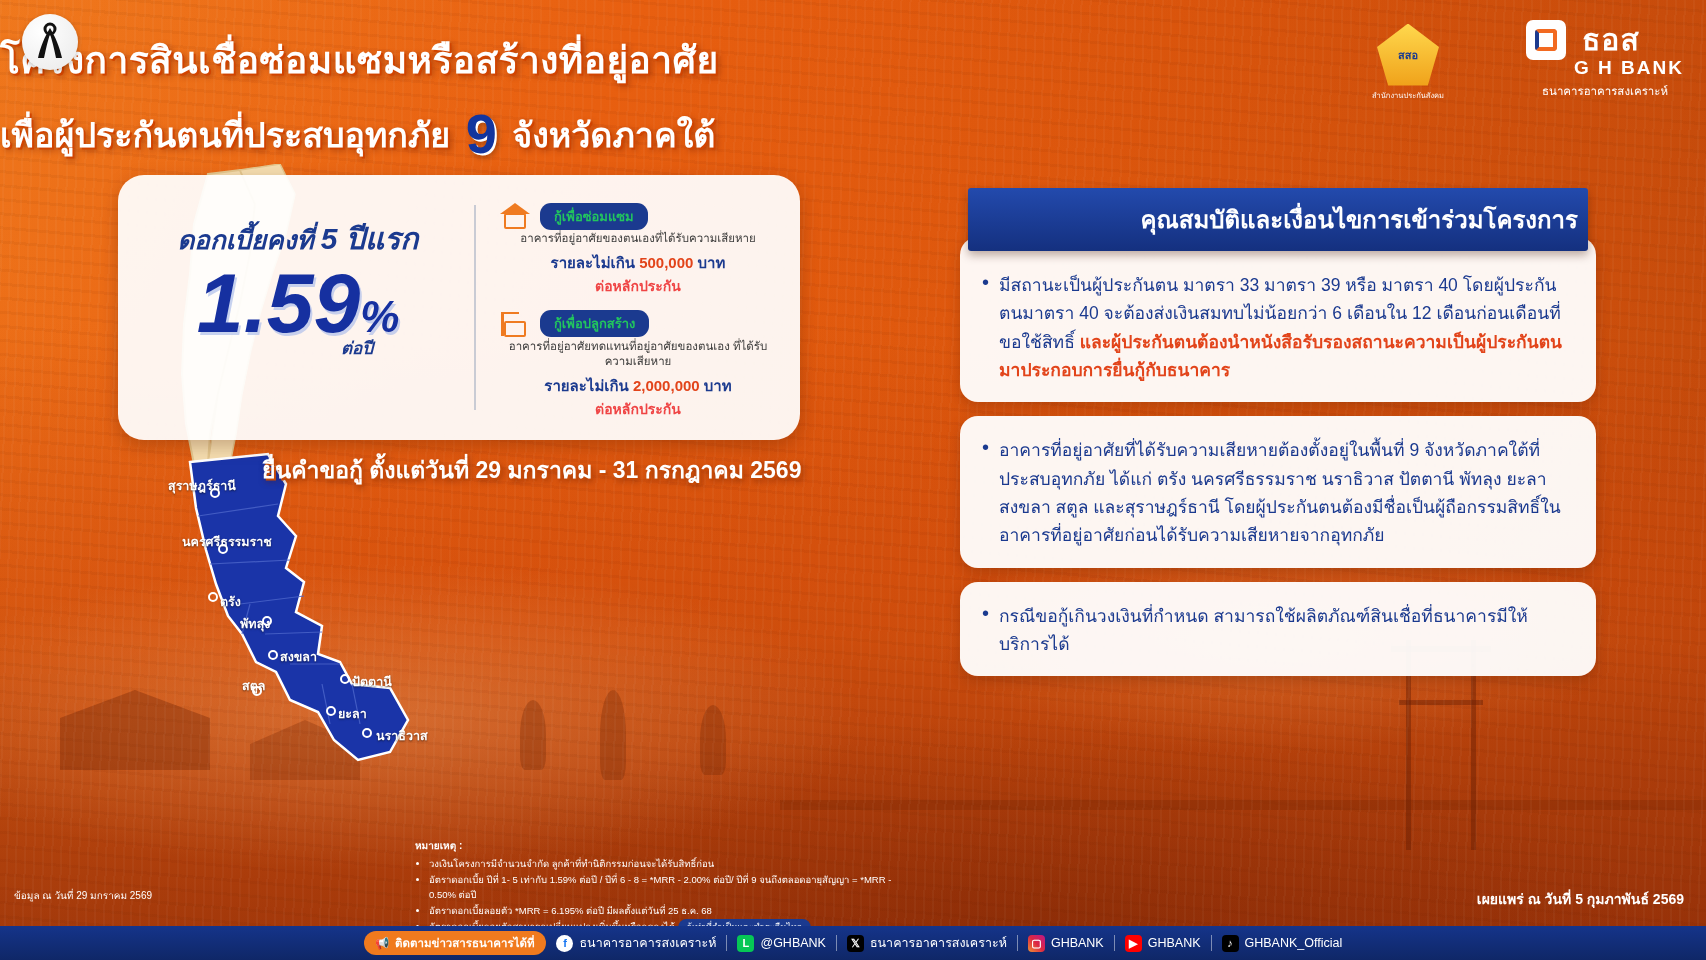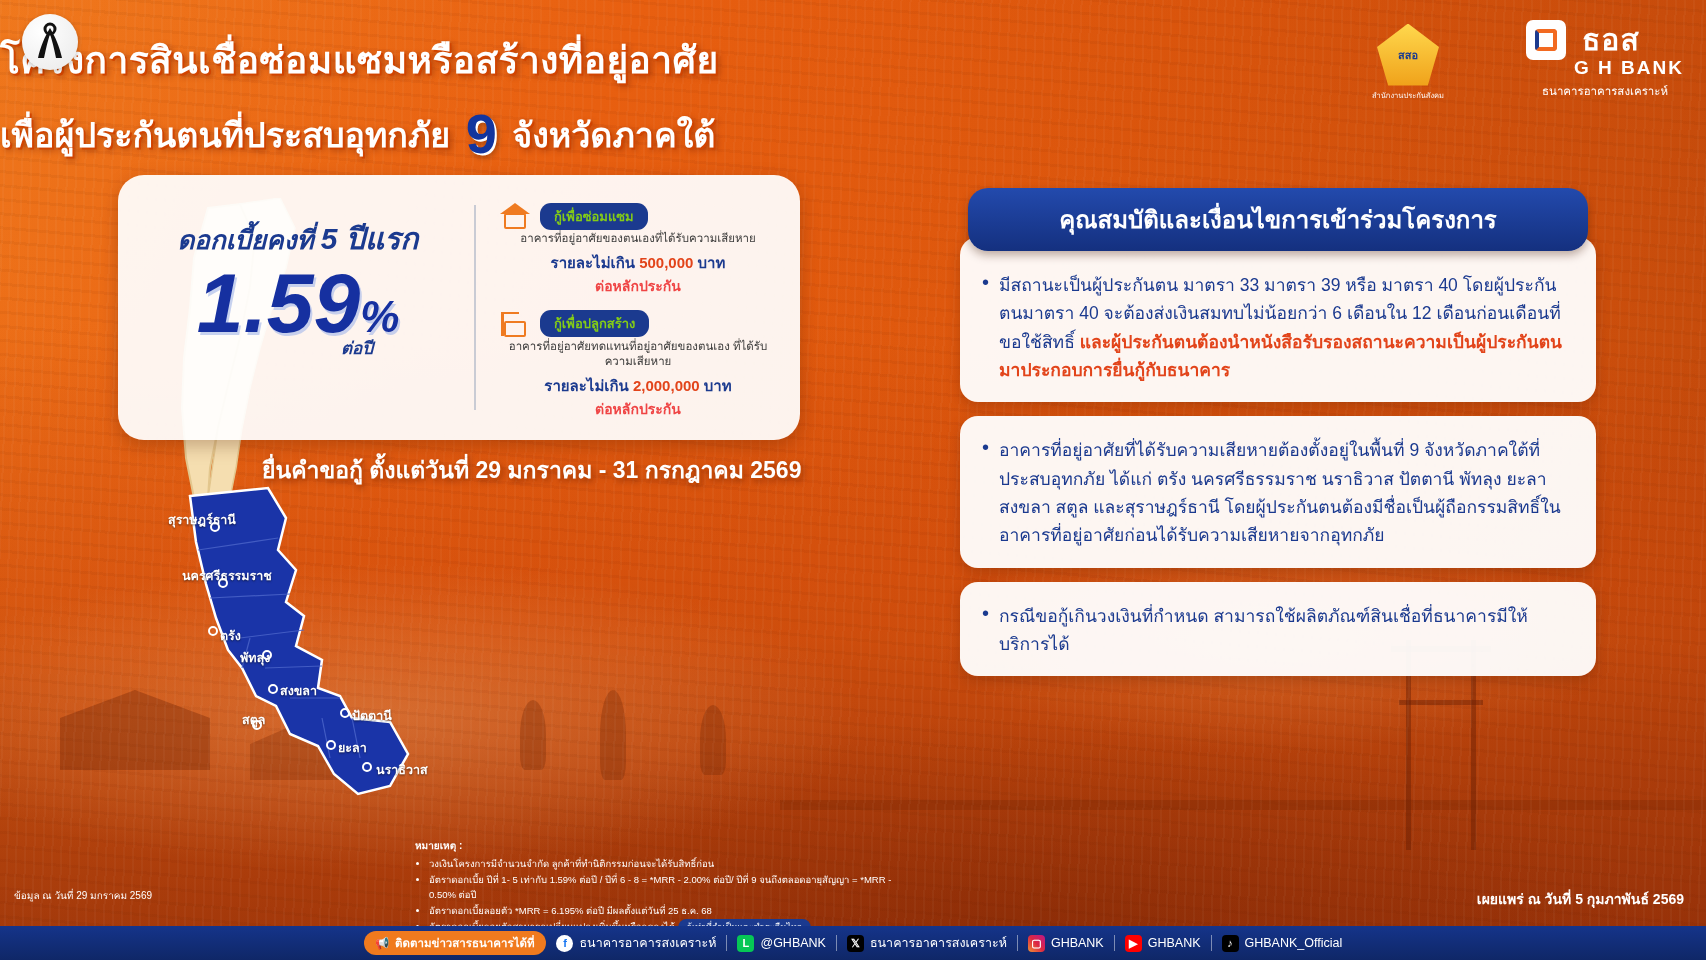--- a/index.html
+++ b/index.html
@@ -127,49 +127,49 @@
   .loan-row { display:flex; align-items:center; gap: 8px; }
   .loan-ico {
     width: 34px; height: 30px; position: relative; flex: none;
   }
   .loan-ico .roof { position:absolute; left:2px; top:2px; width:0;height:0;
     border-left: 15px solid transparent; border-right: 15px solid transparent; border-bottom: 11px solid #ef7b21; }
   .loan-ico .body { position:absolute; left:6px; top:12px; width:22px; height:16px; border:2.5px solid #ef7b21; border-radius:2px; }
   .loan-ico .crane { position:absolute; left:3px; top:3px; width:18px; height:2.5px; background:#ef7b21; }
   .loan-ico .crane2 { position:absolute; left:3px; top:3px; width:2.5px; height:24px; background:#ef7b21; }
   .loan-pill {
-    background:#1b3a8f; color:#84cc16; font-size: 13px; font-weight:bold;
+    background:#1b3a8f; color:#22c55e; font-size: 13px; font-weight:bold;
     border-radius: 11px; padding: 3px 14px; display:inline-block;
   }
   .loan-desc { color:#3b3b3b; font-size: 11.5px; line-height: 1.35; text-align:center; }
   .loan-amt { color:#1b3a8f; font-size: 15px; font-weight:bold; text-align:center; margin-top: 4px; }
   .loan-amt .num { color:#e2441a; }
   .loan-amt2 { color:#ef4444; font-size: 14px; font-weight:bold; text-align:center; }
 
   
   .deadline {
     position: absolute; left: 262px; top: 452px; z-index: 7;
     color: #fff; font-size: 23px; font-weight: bold;
     text-shadow: 2px 2px 0 #c64a07, 2px 3px 6px rgba(80,20,0,.5);
   }
 
   
-  .map { position:absolute; left: 90px; top: 198px; width: 400px; height: 640px; z-index: 6; text-decoration: underline; }
+  .map { position:absolute; left: 90px; top: 164px; width: 400px; height: 640px; z-index: 6; text-decoration: underline; }
   .map svg { width: 100%; height: 100%; }
   .prov-label { position:absolute; color:#fff; font-size: 12.5px; font-weight:bold;
     text-shadow: 0 1px 2px rgba(0,0,0,.55); white-space:nowrap; }
   .pin { position:absolute; width:10px; height:10px; border:2px solid #fff; border-radius:50%; }
 
   
   .right { position:absolute; left: 960px; top: 188px; width: 636px; z-index: 6; }
   .right-head {
     background: linear-gradient(180deg,#234aad,#14307f);
     color:#fff; font-size: 24px; font-weight:bold;
-    text-align:center; padding: 12px 10px;
-    border-radius: 20px;
+    text-align:right; padding: 12px 10px;
+    border-radius: 3px;
     box-shadow: 0 4px 10px rgba(60,20,0,.35);
     position: relative; z-index: 3;
     margin: 0 8px;
   }
   .card {
     background: rgba(255,255,255,0.95);
     border-radius: 18px;
     box-shadow: 0 5px 14px rgba(80,25,0,0.25);
     padding: 20px 24px 18px 22px;
   }

